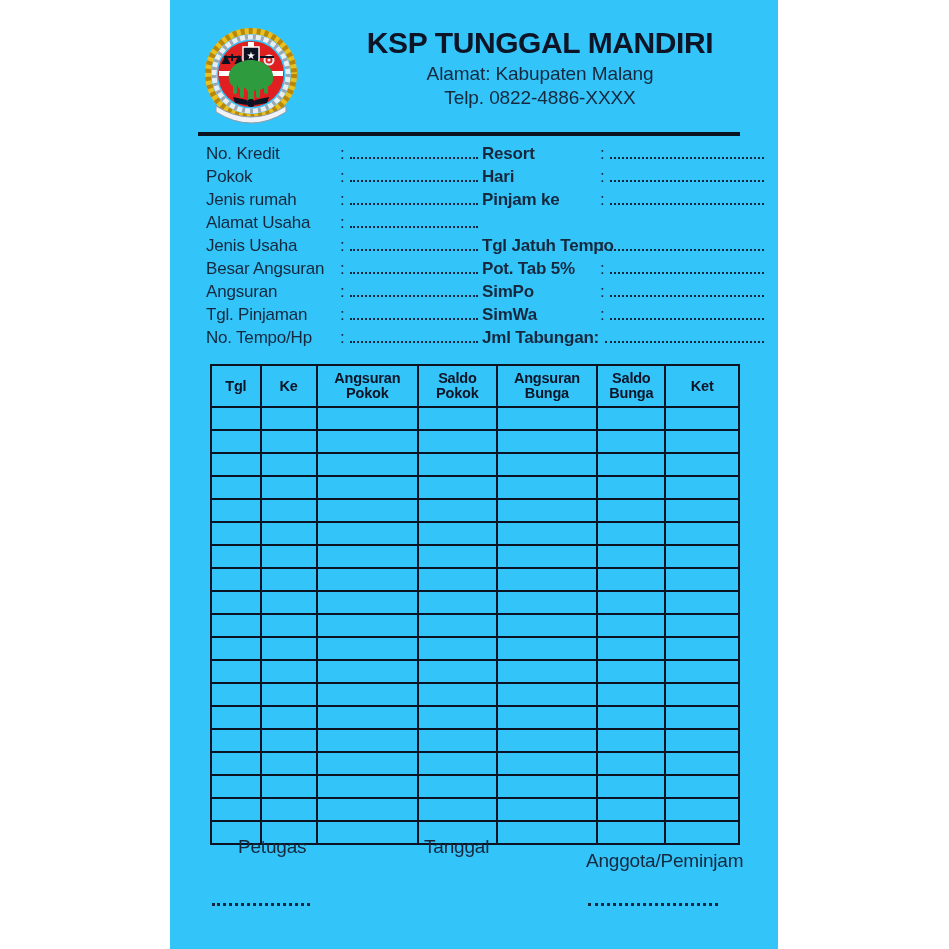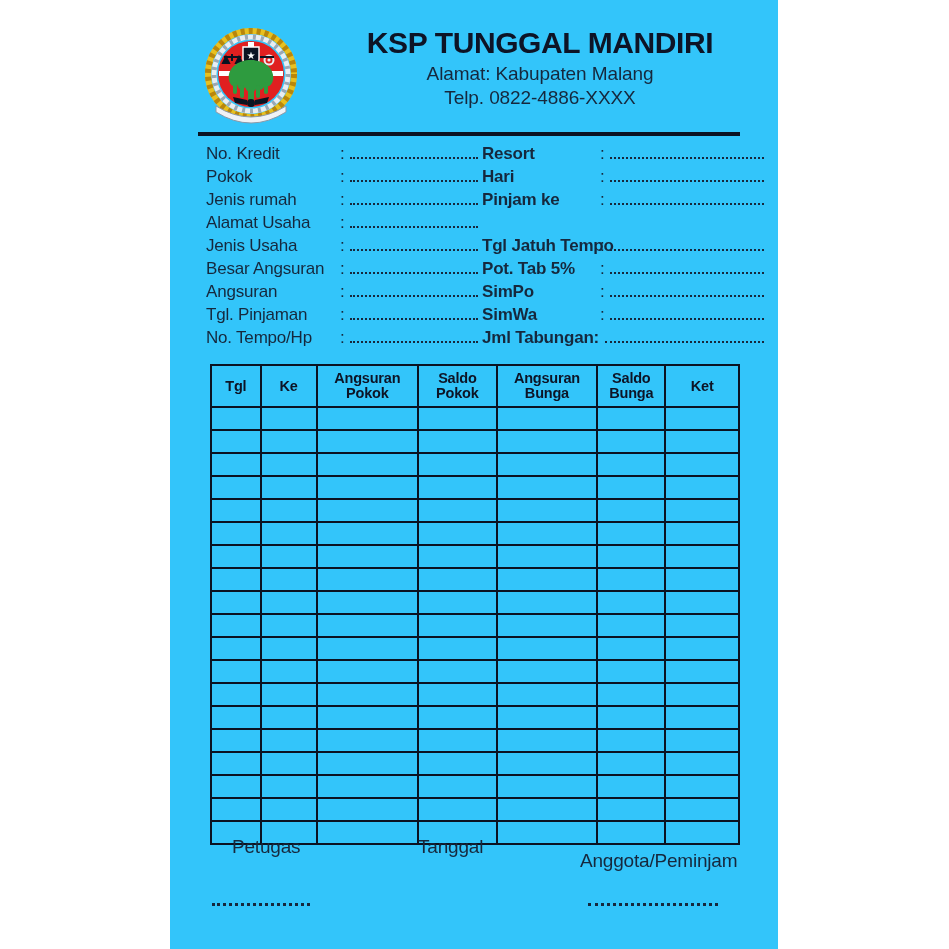--- a/index.html
+++ b/index.html
@@ -150,21 +150,21 @@
     color: #0d1426;
     line-height: 15px;
     text-align: center;
     letter-spacing: -0.2px;
   }
   table.grid td { height: 21px; }
 
   
   .sign-row {
     position: absolute;
-    left: 10px;
+    left: 16px;
     top: 836px;
     width: 552px;
     height: 30px;
     text-decoration: underline;
   }
   .sign-label {
     position: absolute;
     font-size: 19px;
     color: #16283d;
     letter-spacing: -0.2px;

